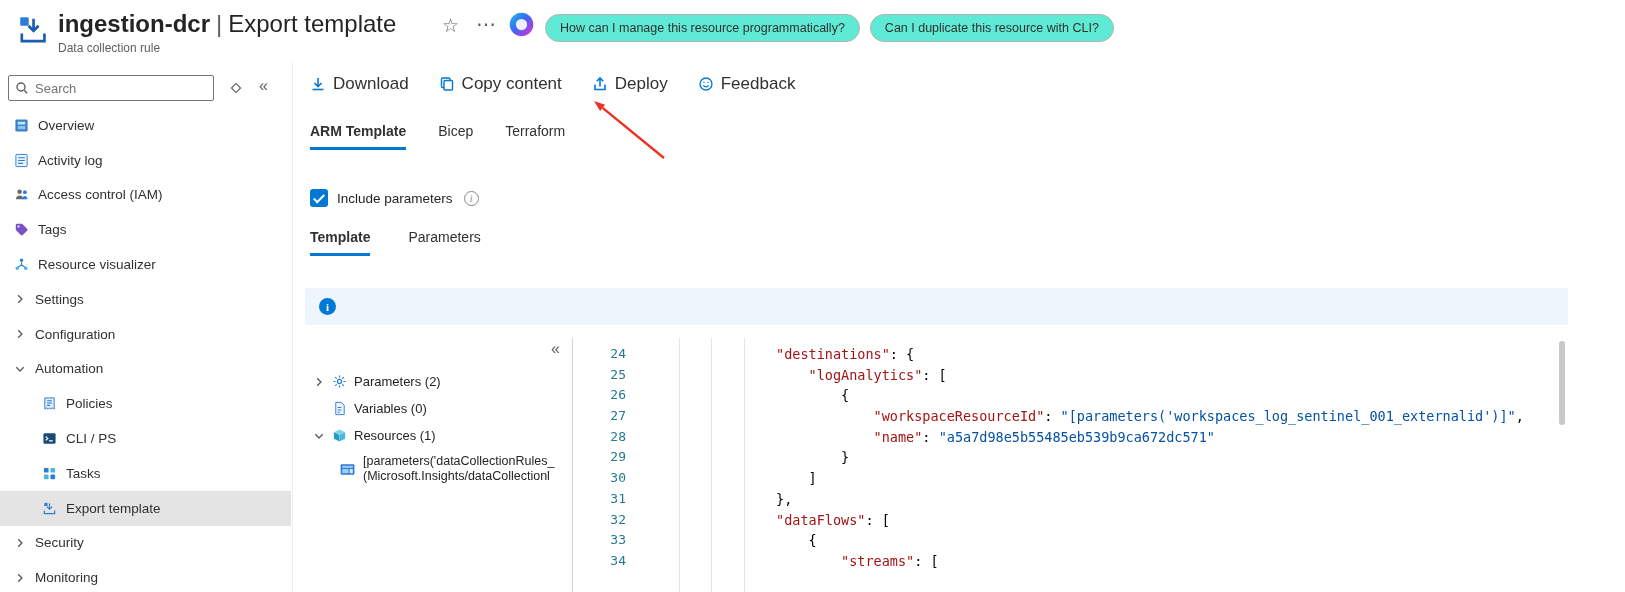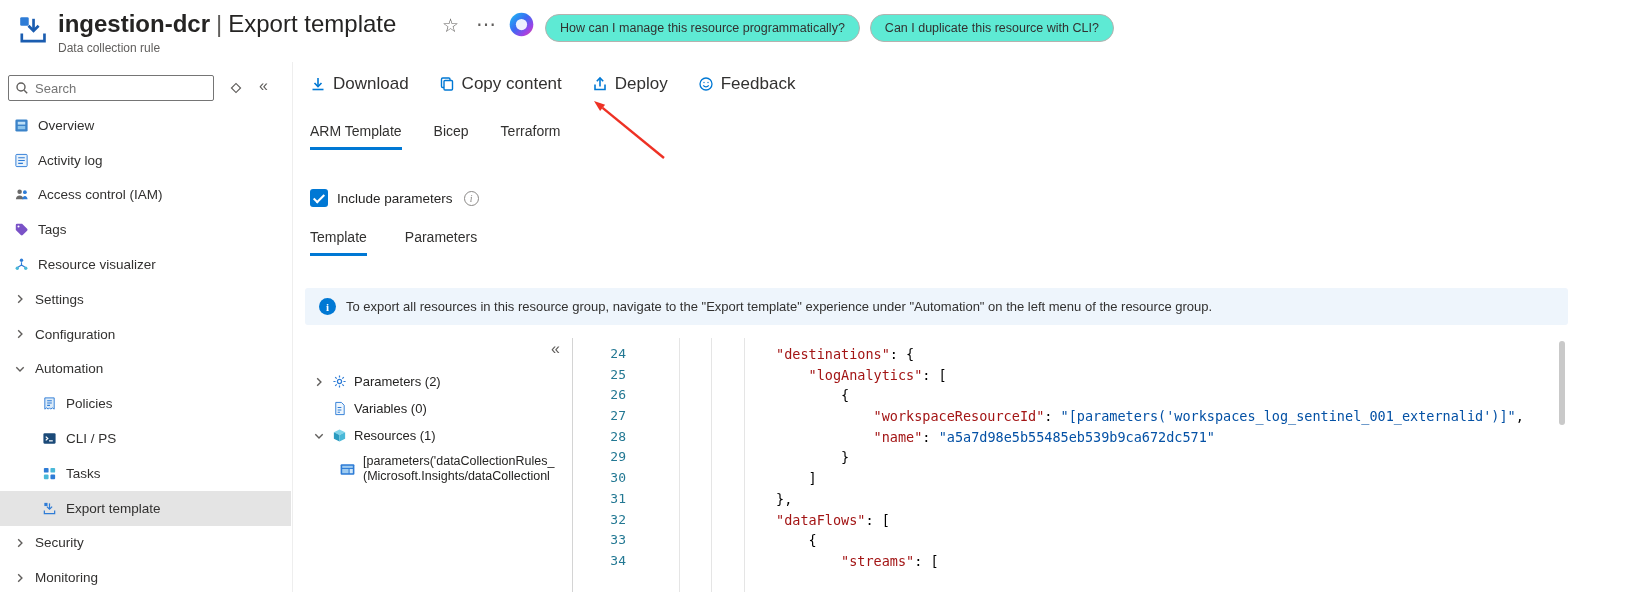--- a/index.html
+++ b/index.html
@@ -38,21 +38,21 @@
   .chev{width:12px;height:12px;display:inline-flex}
   .chev.exp svg{transform:rotate(90deg)}
   .chev-spacer{width:12px;display:inline-block}
 
   
   .main{position:absolute;left:293px;top:62px;right:0;bottom:0}
   .toolbar{position:absolute;left:17px;top:12px;display:flex;gap:30px}
   .tb-btn{display:flex;align-items:center;gap:7px;background:none;border:none;font:inherit;font-size:17px;color:#323130;cursor:pointer;padding:0}
   .tabs{position:absolute;left:17px;top:61px;display:flex;gap:32px}
   .tab{font-size:14px;color:#323130;padding-bottom:8px;cursor:pointer}
-  .tab.active{font-weight:400;border-bottom:3px solid var(--accent)}
+  .tab.active{font-weight:700;border-bottom:3px solid var(--accent)}
   .chk-row{position:absolute;left:17px;top:127px;display:flex;align-items:center;gap:9px;cursor:pointer}
   .chk{width:18px;height:18px;background:var(--accent);border-radius:3px;position:relative;display:inline-block}
   .chk::after{content:"";position:absolute;left:6px;top:2.5px;width:4px;height:9px;border:solid #fff;border-width:0 2px 2px 0;transform:rotate(45deg)}
   .chk-label{font-size:13.5px}
   .info-o{width:15px;height:15px;border:1px solid #8a8886;border-radius:50%;color:#8a8886;font-size:10px;display:inline-flex;align-items:center;justify-content:center;margin-left:2px}
   .info-o::after{content:"i";font-style:italic;font-family:"Liberation Serif",serif}
   .subtabs{position:absolute;left:17px;top:168px;display:flex;gap:38px}
   .banner{position:absolute;left:12px;right:57px;top:226px;height:37px;background:var(--banner-bg);border-radius:3px;display:flex;align-items:center;gap:10px;padding:0 14px}
   .info-f{width:17px;height:17px;min-width:17px;background:var(--accent);border-radius:50%;color:#fff;font-size:11px;font-weight:700;display:inline-flex;align-items:center;justify-content:center}
   .info-f::after{content:"i";font-family:"Liberation Serif",serif}
@@ -327,21 +327,20 @@
       <span class="info-o"></span>
     </label>
 
     <div class="subtabs tabs" style="position:absolute;top:167px">
         <span class="tab active">Template</span>
         <span class="tab">Parameters</span>
       </div>
 
     <div class="banner">
       <span class="info-f"></span>
-      <span class="banner-text">To export all resources in this resource group, navigate to the "Export template" experience under "Automation" on the left menu of the resource group.</span>
     </div>
 
     <div class="lower">
       <div class="tree">
         <span class="tree-collapse">«</span>
         <div class="tree-items">
             <div class="tree-row">
               <span class="chev">
                 <svg width="12" height="12" viewBox="0 0 12 12" fill="none" stroke="#605e5c" stroke-width="1.4">
                   <path d="M4.2 2.3 7.9 6l-3.7 3.7"></path>

